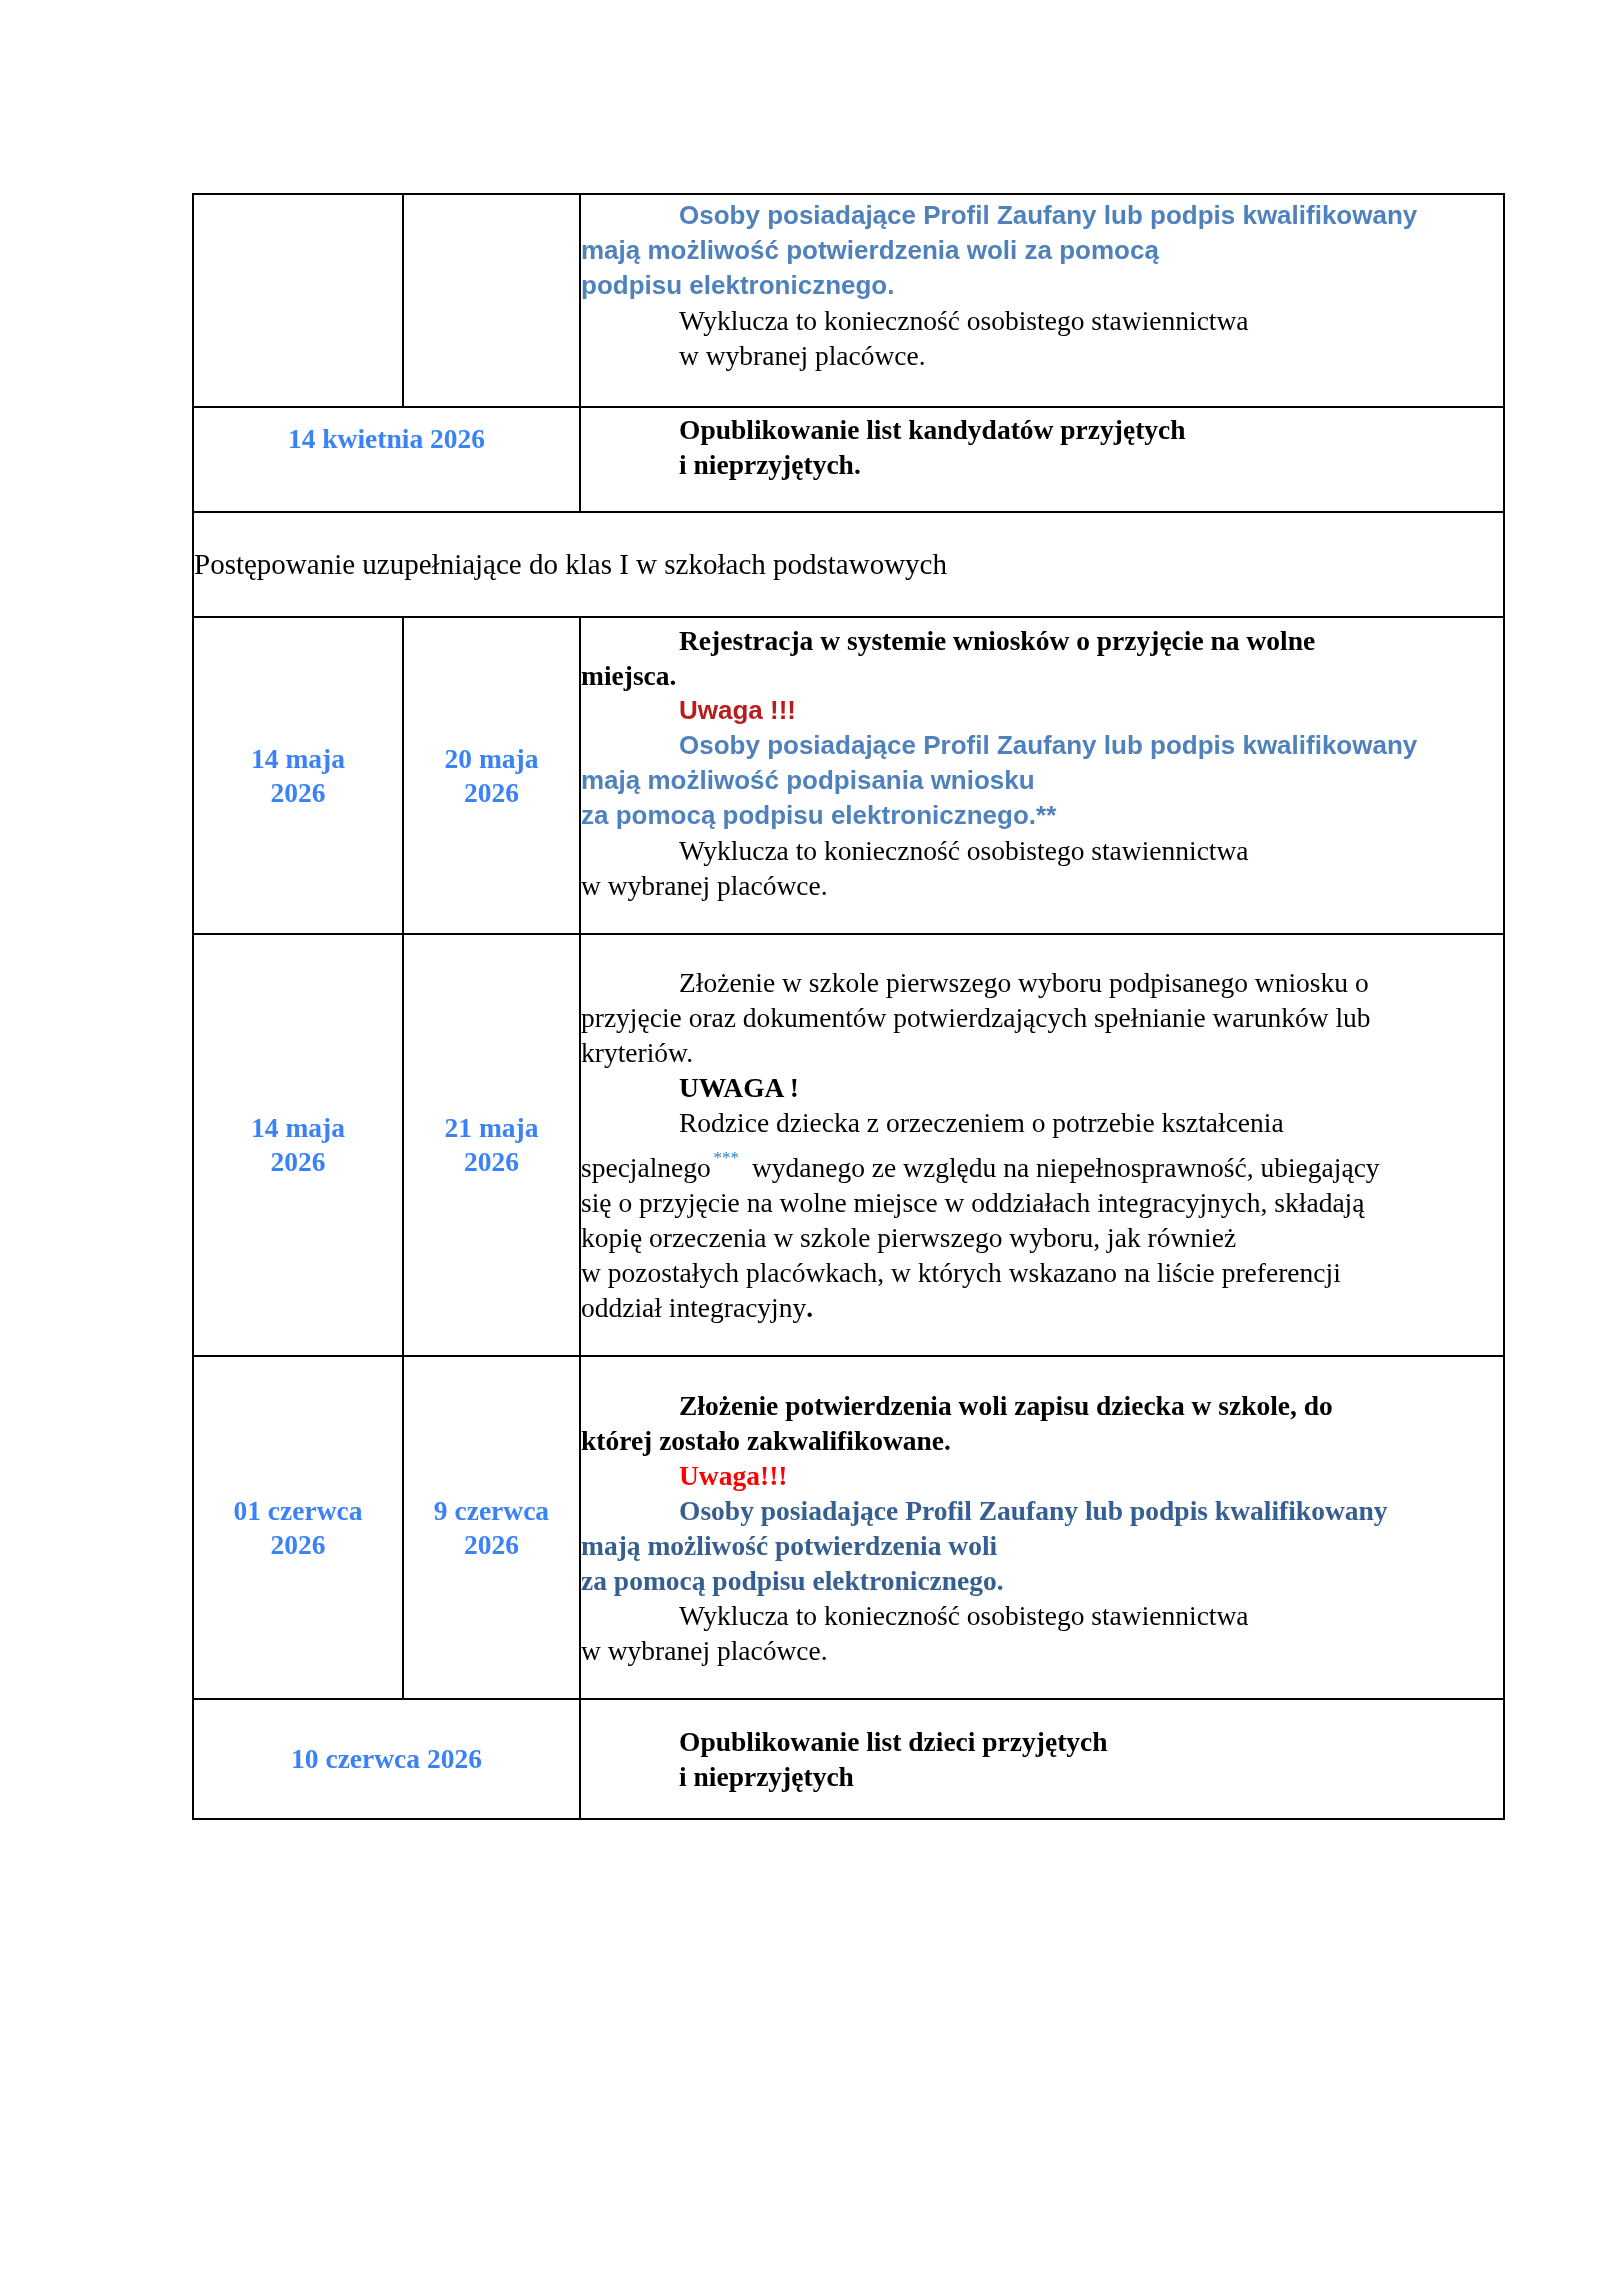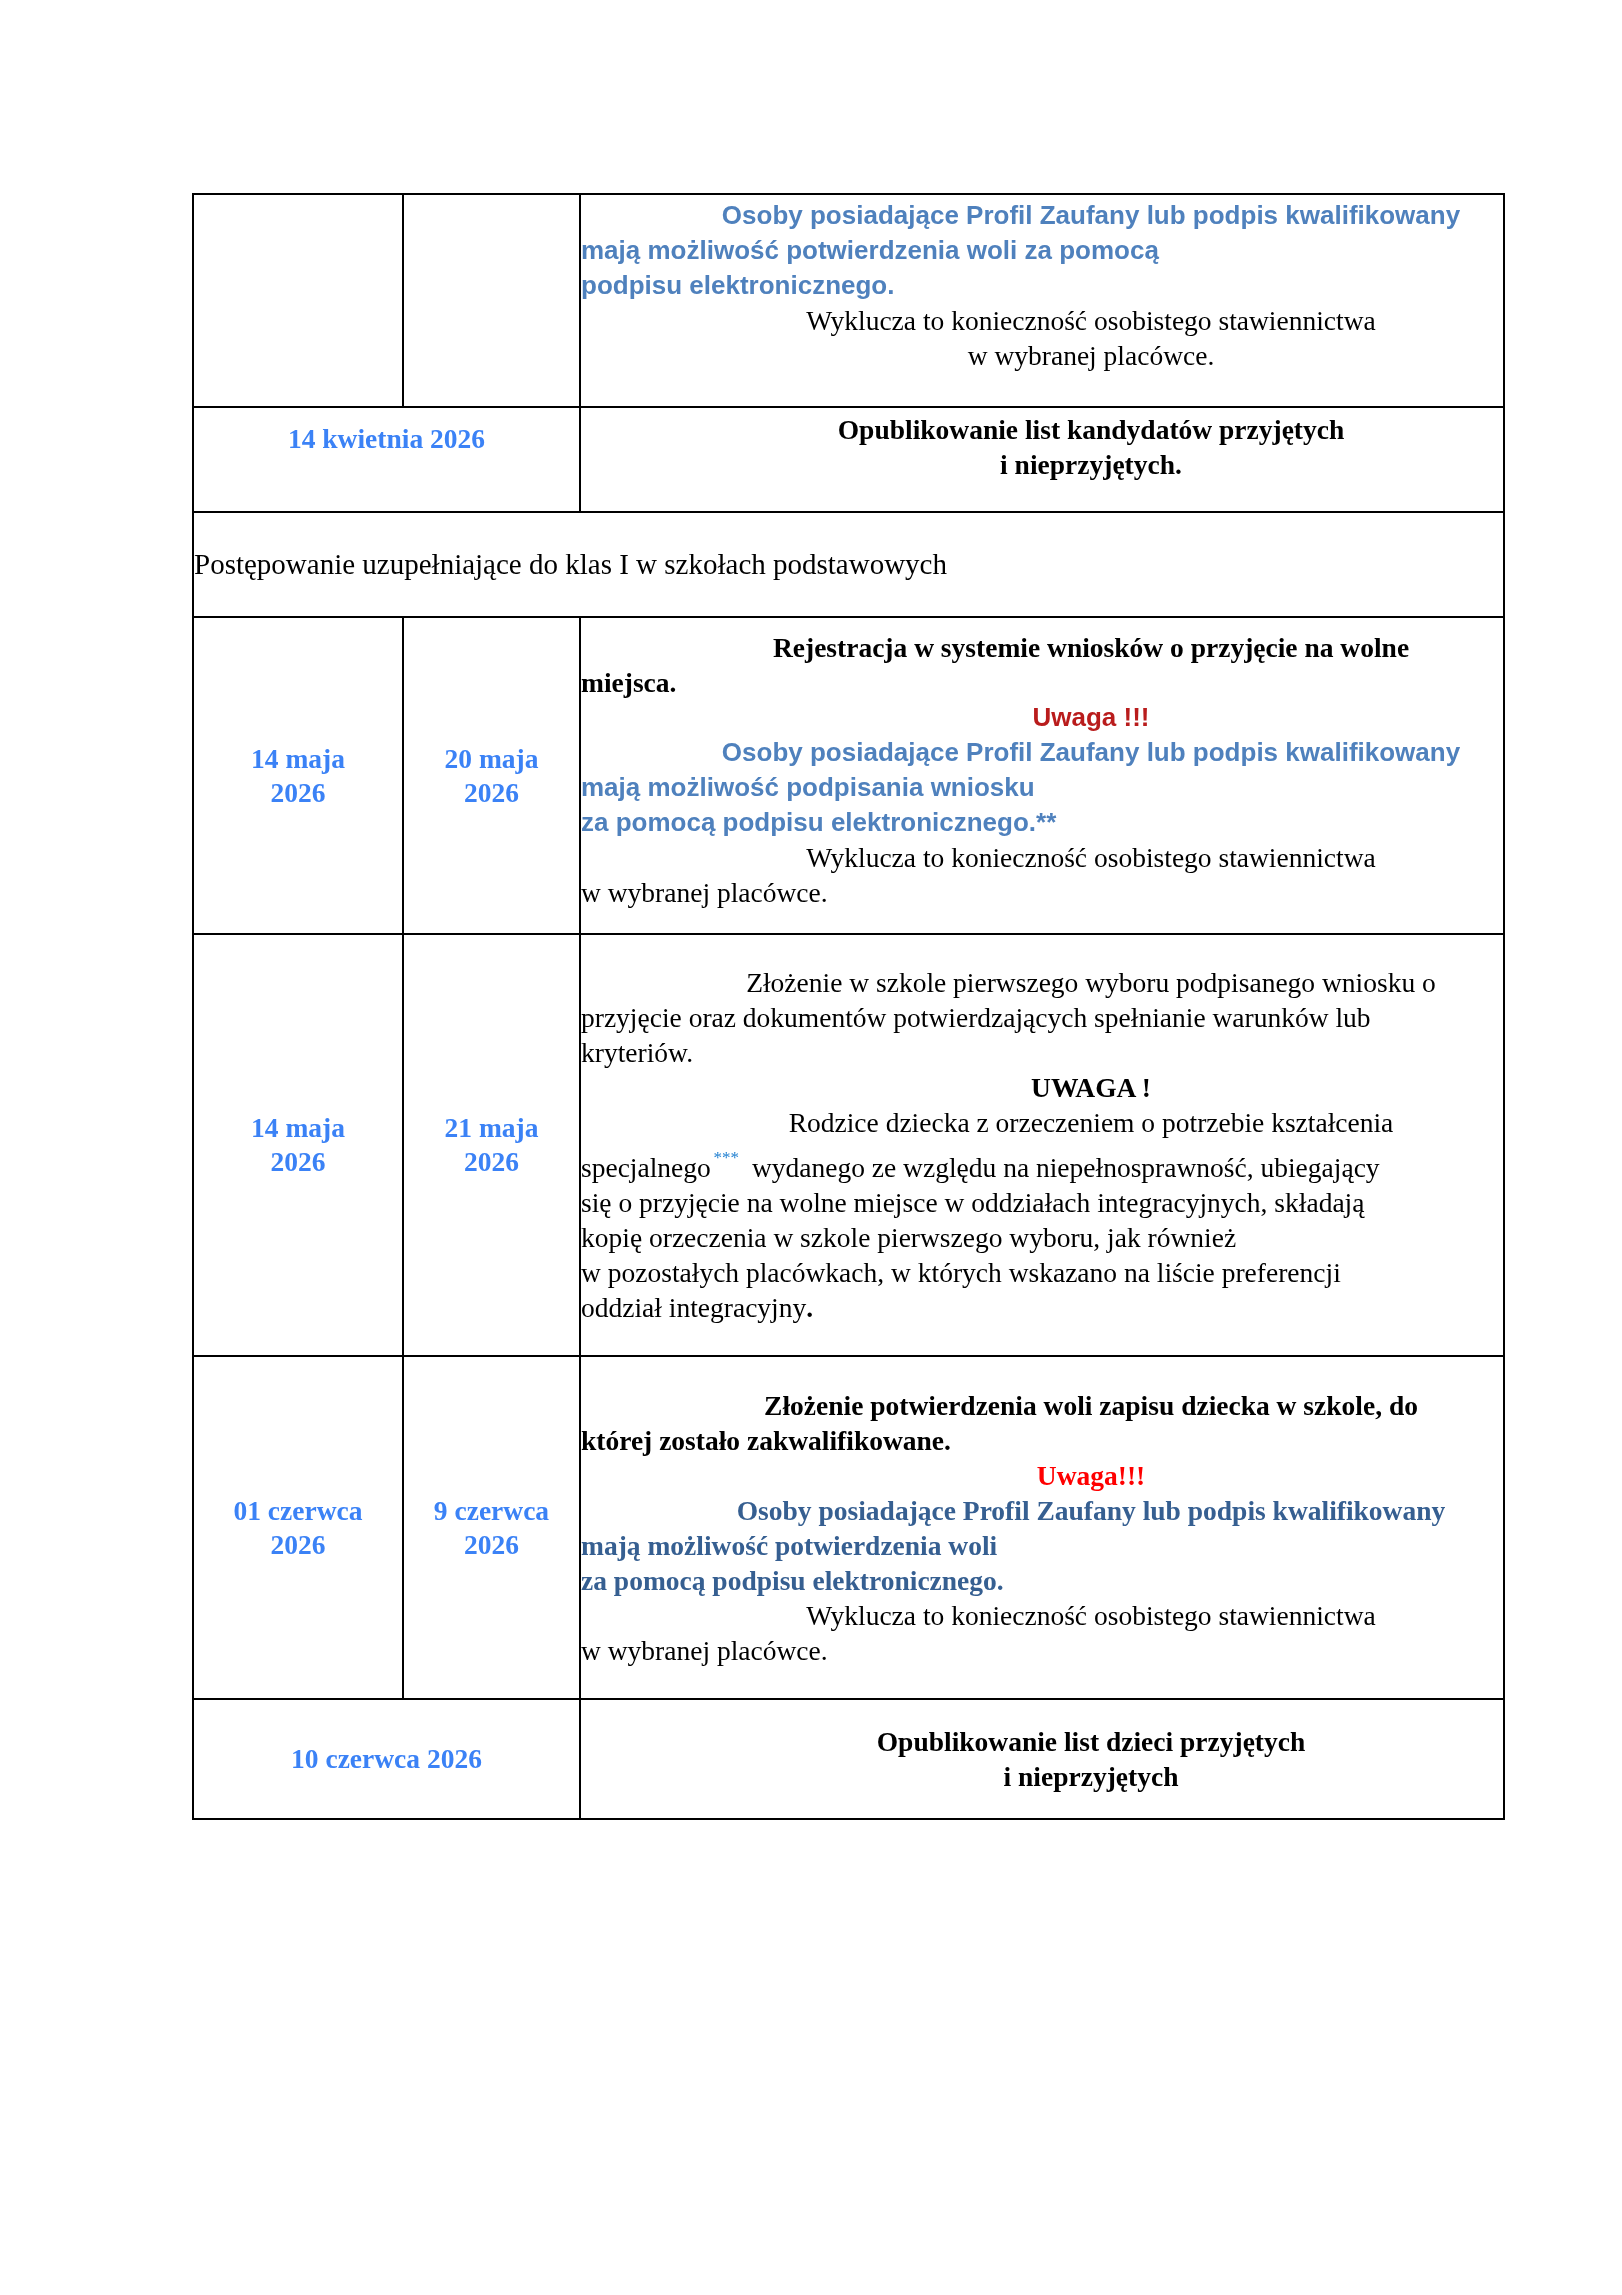--- a/index.html
+++ b/index.html
@@ -10,21 +10,21 @@
     border-collapse: collapse; table-layout: fixed;
     font-family: "Liberation Serif", serif; color: #000;
   }
   table.sched td {
     border: 2.6px solid #000; vertical-align: middle; padding: 0; box-sizing: border-box;
   }
   col.c1 { width: 210px; } col.c2 { width: 177px; } col.c3 { width: 924px; }
   .date { color: #3b82f6; font-weight: bold; font-size: 27.5px; line-height: 34px; text-align: center; }
   .content { padding: 0 13px 0 13px; font-size: 27.5px; line-height: 35px; }
   .line { display: block; white-space: nowrap; }
-  .ind { padding-left: 98px; text-align: center; }
+  .ind { padding-left: 98px; }
   .b { font-weight: bold; }
   .red-sans { color: #b91c1c; font-family: "Liberation Sans", sans-serif; font-weight: bold; font-size: 26px; }
   .blue-sans { color: #4f81bd; font-family: "Liberation Sans", sans-serif; font-weight: bold; font-size: 26px; }
   .red-serif { color: #ff0000; font-weight: bold; }
   .blue-serif { color: #365f91; font-weight: bold; }
   .sup { color: #1f7fd0; font-size: 17px; vertical-align: 14.4px; padding: 0 13px 0 2.6px; }
   .header { font-weight: normal; font-size: 29px; padding-left: 114px; }
 </style>
 </head>
 <body>
@@ -64,21 +64,21 @@
 
   <tr style="height:317px">
     <td class="date">
       <span class="line">14 maja</span>
       <span class="line">2026</span>
     </td>
     <td class="date">
       <span class="line">20 maja</span>
       <span class="line">2026</span>
     </td>
-    <td class="content" style="vertical-align:top; padding-top:12px;margin-top:25px;">
+    <td class="content" style="vertical-align:top; padding-top:5px;margin-top:25px;">
       <span class="line b ind">Rejestracja w systemie wniosków o przyjęcie na wolne</span>
       <span class="line b">miejsca.</span>
       <span class="line red-sans ind">Uwaga !!!</span>
       <span class="line blue-sans ind">Osoby posiadające Profil Zaufany lub podpis kwalifikowany</span>
       <span class="line blue-sans">mają możliwość podpisania wniosku</span>
       <span class="line blue-sans">za pomocą podpisu elektronicznego.**</span>
       <span class="line ind">Wyklucza to konieczność osobistego stawiennictwa</span>
       <span class="line">w wybranej placówce.</span>
     </td>
   </tr>

